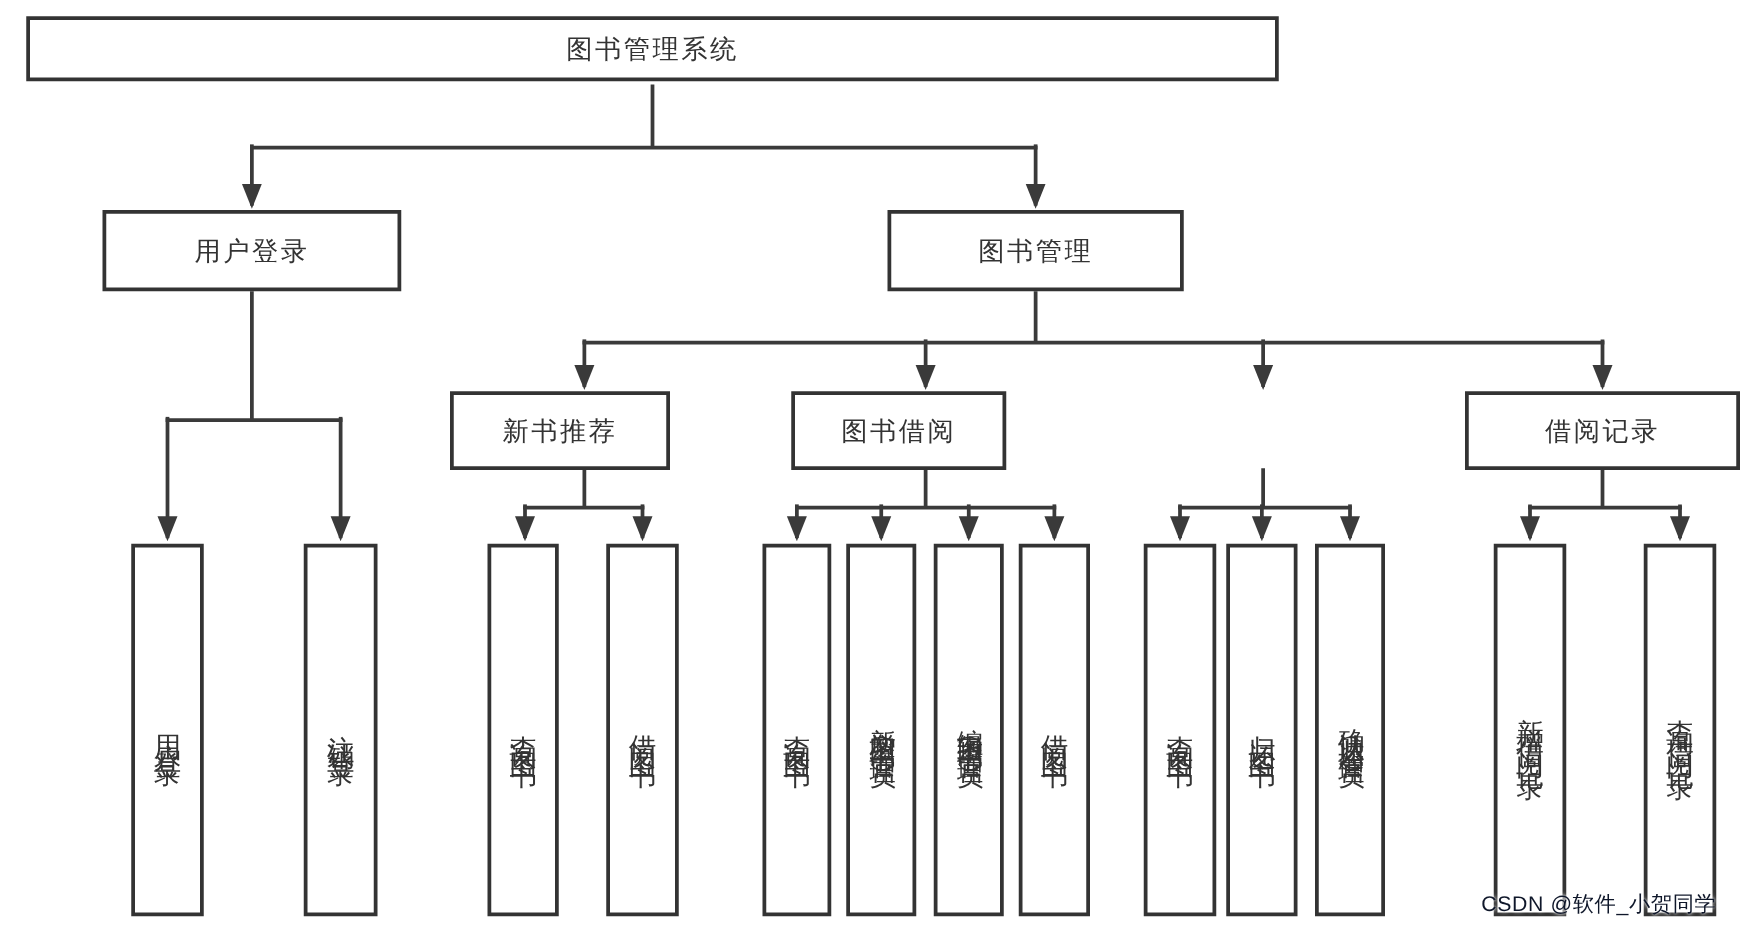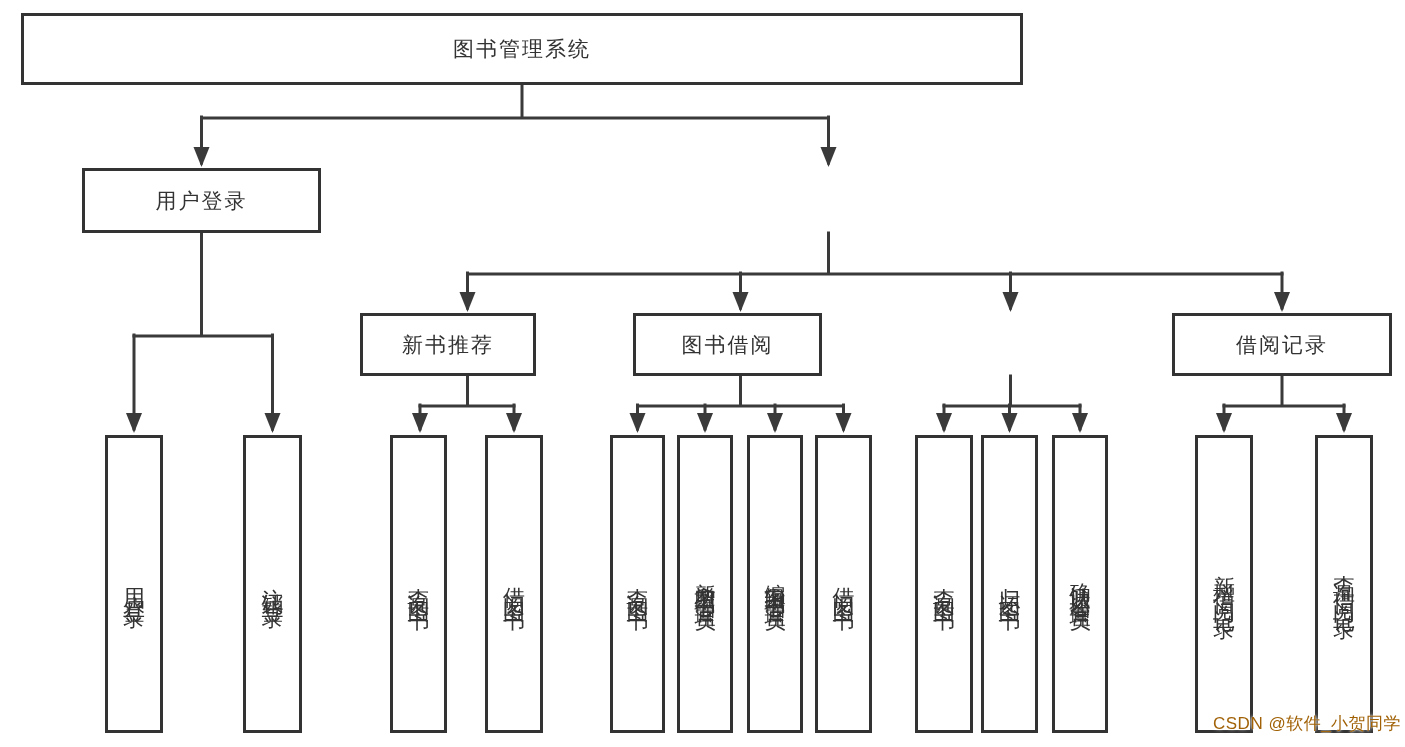--- a/index.html
+++ b/index.html
@@ -11,49 +11,48 @@
   .node{
     position:absolute;box-sizing:border-box;background:#ffffff;border:3px solid #333333;
     display:flex;align-items:center;justify-content:center;z-index:1;
     color:#333333;white-space:nowrap;
   }
   .h{font-size:21px;letter-spacing:2px;}
   .v{writing-mode:vertical-rl;font-size:22px;letter-spacing:7px;}
   .v-med{writing-mode:vertical-rl;font-size:22px;letter-spacing:9px;}
   .v-long{writing-mode:vertical-rl;font-size:21px;letter-spacing:4px;}
   
-  .n-root{left:21px;top:13px;width:1002px;height:72px;}
+  .n-root{left:21px;top:13px;width:1002px;height:52px;}
   
   .n-login{left:82px;top:168px;width:239px;height:65px;}
   .n-manage{left:710px;top:168px;width:237px;height:65px;}
   
   .n-rec{left:360px;top:313px;width:176px;height:63px;}
-  .n-bb{left:633px;top:313px;width:189px;height:63px;}
+  .n-bb{left:633px;top:313px;width:172px;height:63px;}
   .n-cb{left:903px;top:313px;width:215px;height:63px;}
   .n-br{left:1172px;top:313px;width:220px;height:63px;}
   
   .lf{top:435px;height:298px;}
   .l1{left:105px;width:58px;}
   .l2{left:243px;width:59px;}
   .l3{left:390px;width:57px;}
   .l4{left:485px;width:58px;}
   .l5{left:610px;width:55px;}
   .l6{left:677px;width:56px;}
   .l7{left:747px;width:56px;}
   .l8{left:815px;width:57px;}
   .l9{left:915px;width:58px;}
   .l10{left:981px;width:57px;}
   .l11{left:1052px;width:56px;}
   .l12{left:1195px;width:58px;}
   .l13{left:1315px;width:58px;}
   .watermark{
     position:absolute;left:1185px;top:712px;z-index:2;
-    font-size:17px;letter-spacing:0.5px;color:#a16207;
+    font-size:17px;letter-spacing:0.5px;color:#0f172a;
     text-shadow:0 0 2px #ffffff,0 0 4px #ffffff;
-    margin-left:28px;
   }
 </style>
 </head>
 <body>
 
 <div id="canvas">
 
   <svg id="wires" width="1405" height="747" viewBox="0 0 1405 747">
     <defs>
       <marker id="ah" markerUnits="userSpaceOnUse" markerWidth="20" markerHeight="20" refX="16" refY="10" orient="auto">
@@ -93,20 +92,21 @@
 
       <path d="M1282,376 V406 M1224,406 H1344"></path>
       <line x1="1224" y1="405" x2="1224" y2="429" marker-end="url(#ah)"></line>
       <line x1="1344" y1="405" x2="1344" y2="429" marker-end="url(#ah)"></line>
     </g>
   </svg>
 
   <div class="node h n-root">图书管理系统</div>
 
   <div class="node h n-login">用户登录</div>
+  <div class="node h n-manage">图书管理</div>
 
   <div class="node h n-rec">新书推荐</div>
   <div class="node h n-bb">图书借阅</div>
   <div class="node h n-br">借阅记录</div>
 
   <div class="node v lf l1">用户登录</div>
   <div class="node v lf l2">注销登录</div>
   <div class="node v lf l3">查询图书</div>
   <div class="node v lf l4">借阅图书</div>
   <div class="node v lf l5">查询图书</div>

